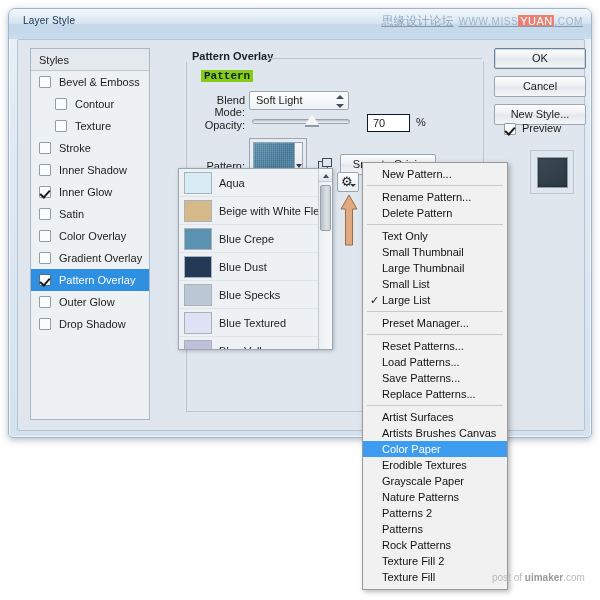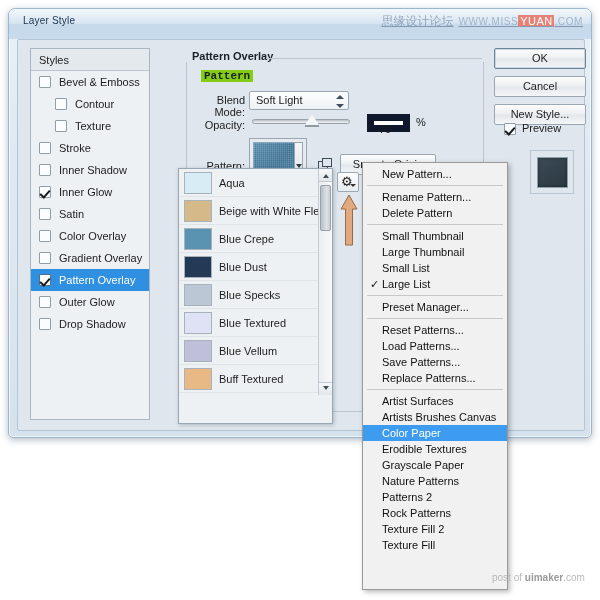--- a/index.html
+++ b/index.html
@@ -146,21 +146,21 @@
     width: 0; height: 0;
     border-left: 7px solid transparent; border-right: 7px solid transparent;
     border-bottom: 11px solid #f4f6f8;
     filter: drop-shadow(0 1px 0 #8e99a3);
   }
   #op-thumb::after {
     content:""; position:absolute; left:-7px; top:11px; width:14px; height:1px; background:#8e99a3;
   }
   #op-input {
     position: absolute; left: 180px; top: 52px; width: 43px; height: 18px;
-    background: #ffffff; border: 7px solid #0f172a;
+    background: #ffffff; border: 1px solid #0f172a;
   }
   #op-value { position:absolute; left:5px; top:2px; font-size:11px; color:#1c1c1c; }
   #op-pct { position: absolute; left: 229px; top: 54px; font-size: 11px; color:#1c1c1c; }
 
   
   #pat-well {
     position: absolute; left: 62px; top: 76px; width: 58px; height: 55px;
     background: #e7ebef; border: 1px solid #9aa7b2; padding: 3px;
   }
   #pat-swatch {
@@ -187,21 +187,21 @@
   #snap-btn {
     position: absolute; left: 153px; top: 92px; width: 96px; height: 21px;
     background: linear-gradient(180deg,#fdfdfe 0%,#eceff2 48%,#e3e7eb 52%,#f4f6f8 100%);
     border: 1px solid #9aa7b2; border-radius: 2px;
     font-size: 11px; color: #1c1c1c; text-align: center; line-height: 19px;
   }
 
   
   #picker {
     position: absolute; left: 178px; top: 168px;
-    width: 155px; height: 256px;
+    width: 155px; height: 182px;
     background: #eef1f4; border: 1px solid #9aa7b2;
     box-shadow: 1px 1px 4px rgba(0,0,0,.22);
     overflow: hidden;
   }
   .prow {
     position: relative; height: 28px; padding-left: 40px;
     line-height: 28px; font-size: 11px; color: #1c1c1c;
     border-bottom: 1px solid #dfe4e9;
     white-space: nowrap; overflow: hidden;
   }
@@ -415,39 +415,41 @@
   <svg id="up-arrow" viewBox="0 0 22 52">
     <path d="M11 1 L19 15 L14.5 15 L14.5 51 L7.5 51 L7.5 15 L3 15 Z" fill="#e0a97f" stroke="#9a6b46" stroke-width="1"></path>
   </svg>
 
   <div id="menu">
       <div class="mi"><span>New Pattern...</span></div>
       <div class="msep"></div>
       <div class="mi"><span>Rename Pattern...</span></div>
       <div class="mi"><span>Delete Pattern</span></div>
       <div class="msep"></div>
+      <div class="mi"><span>Text Only</span></div>
       <div class="mi"><span>Small Thumbnail</span></div>
       <div class="mi"><span>Large Thumbnail</span></div>
       <div class="mi"><span>Small List</span></div>
       <div class="mi"><span class="chk">✓</span><span>Large List</span></div>
       <div class="msep"></div>
       <div class="mi"><span>Preset Manager...</span></div>
       <div class="msep"></div>
       <div class="mi"><span>Reset Patterns...</span></div>
       <div class="mi"><span>Load Patterns...</span></div>
       <div class="mi"><span>Save Patterns...</span></div>
       <div class="mi"><span>Replace Patterns...</span></div>
       <div class="msep"></div>
       <div class="mi"><span>Artist Surfaces</span></div>
       <div class="mi"><span>Artists Brushes Canvas</span></div>
       <div class="mi sel"><span>Color Paper</span></div>
       <div class="mi"><span>Erodible Textures</span></div>
       <div class="mi"><span>Grayscale Paper</span></div>
       <div class="mi"><span>Nature Patterns</span></div>
       <div class="mi"><span>Patterns 2</span></div>
+      <div class="mi"><span>Patterns</span></div>
       <div class="mi"><span>Rock Patterns</span></div>
       <div class="mi"><span>Texture Fill 2</span></div>
       <div class="mi"><span>Texture Fill</span></div>
     </div>
 
   <div id="wm-bottom">
     <span>post of </span><b>uimaker</b><span>.com</span>
   </div>
 
 </div>

